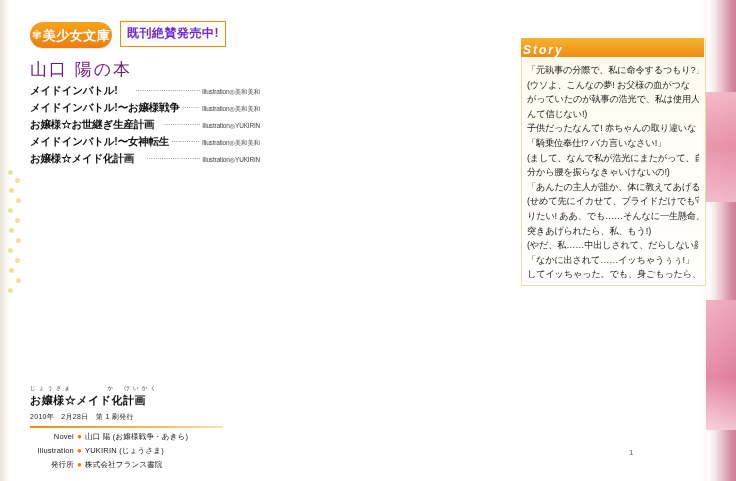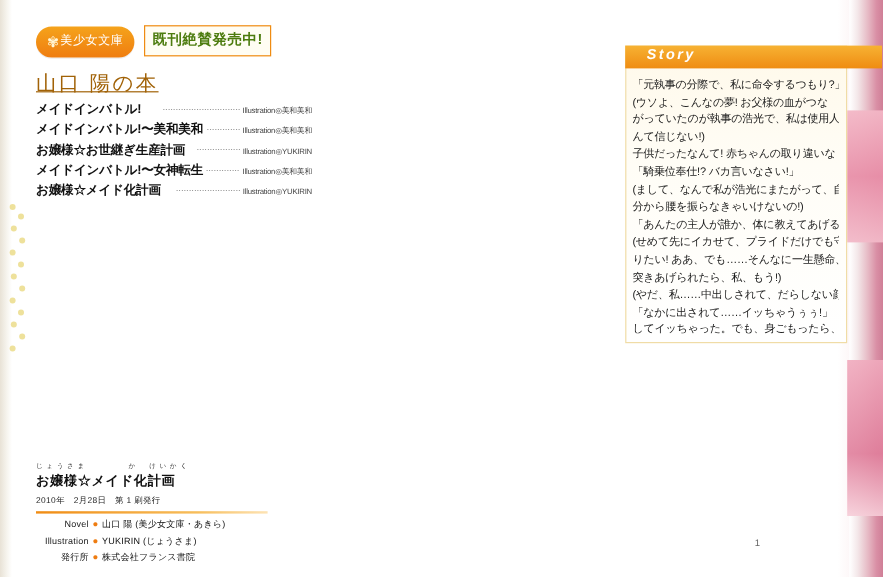--- a/index.html
+++ b/index.html
@@ -75,22 +75,22 @@
     width: 82px; height: 26px;
     border-radius: 13px;
     background: linear-gradient(to bottom, #f5a31b, #ef7d10);
     box-shadow: 0 1px 0 rgba(0,0,0,.08);
     display: flex;
     align-items: center;
     justify-content: center;
   }
   .logo-badge .logo-text {
     color: #ffffff;
-    font-size: 10px;
-    font-weight: normal;
+    font-size: 13px;
+    font-weight: bold;
     letter-spacing: .5px;
     line-height: 1;
     white-space: nowrap;
   }
   .logo-badge .logo-mark {
     color: #fff7d8;
     font-size: 12px;
     margin-right: 1px;
   }
 
@@ -99,35 +99,34 @@
     position: absolute;
     left: 120px; top: 21px;
     padding: 3px 6px 4px 6px;
     border: 1px solid #ef8b12;
     background: #fffdf3;
     display: flex;
     align-items: center;
   }
   .ribbon .ribbon-text {
     font-size: 12px;
-    color: #4d7c0f;
+    color: #6d28d9;
     font-weight: bold;
     letter-spacing: .5px;
     white-space: nowrap;
   }
 
   
   .author-name {
     position: absolute;
     left: 30px; top: 58px;
     font-size: 17px;
-    color: #a16207;
+    color: #701a75;
     letter-spacing: 2px;
     white-space: nowrap;
-    text-decoration: underline;
   }
 
   
   .book-list {
     position: absolute;
     left: 30px; top: 84px;
     width: 230px;
   }
   .book-row {
     display: flex;
@@ -164,26 +163,26 @@
     position: absolute;
     left: 521px; top: 38px;
     width: 183px;
     height: 246px;
     background: linear-gradient(to bottom, #fff9ea 0%, #fffdf6 40%, #ffffff 100%);
     border: 1px solid #f0dca6;
   }
   .story-header {
     position: absolute;
     left: 521px; top: 38px;
-    width: 214px;
+    width: 183px;
     height: 19px;
     background: linear-gradient(to bottom, #f7b233, #ef8c12);
     display: flex;
-    align-items: flex-start;
-    padding-left: 18px;
+    align-items: flex-end;
+    padding-left: 2px;
     box-sizing: border-box;
   }
   .story-header .story-title {
     color: #ffffff;
     font-size: 12px;
     font-weight: bold;
     font-style: italic;
     letter-spacing: 2px;
   }
   .story-body {
@@ -302,21 +301,21 @@
 
   <div class="author-name">山口 陽の本</div>
 
   <div class="book-list">
     <div class="book-row">
       <span class="book-title">メイドインバトル!</span>
       <span class="book-dots">······························</span>
       <span class="book-illust">Illustration◎美和美和</span>
     </div>
     <div class="book-row">
-      <span class="book-title">メイドインバトル!〜美和美和</span>
+      <span class="book-title">メイドインバトル!〜お嬢様戦争</span>
       <span class="book-dots">·············</span>
       <span class="book-illust">Illustration◎美和美和</span>
     </div>
     <div class="book-row">
       <span class="book-title">お嬢様☆お世継ぎ生産計画</span>
       <span class="book-dots">·················</span>
       <span class="book-illust">Illustration◎YUKIRIN</span>
     </div>
     <div class="book-row">
       <span class="book-title">メイドインバトル!〜女神転生</span>
@@ -357,21 +356,21 @@
     <div class="ruby-line">じょうさま　　　　か　けいかく</div>
     <div class="colophon-title">お嬢様☆メイド化計画</div>
     <div class="colophon-date">2010年　2月28日　第 1 刷発行</div>
     <div class="colophon-rule"></div>
   </div>
 
   <div class="credits">
     <div class="credit-row">
       <span class="credit-label">Novel</span>
       <span class="credit-dot">●</span>
-      <span class="credit-value">山口 陽 (美少女文庫・あきら)</span>
+      <span class="credit-value">山口 陽 (お嬢様戦争・あきら)</span>
     </div>
     <div class="credit-row">
       <span class="credit-label">Illustration</span>
       <span class="credit-dot">●</span>
       <span class="credit-value">YUKIRIN (じょうさま)</span>
     </div>
     <div class="credit-row">
       <span class="credit-label">発行所</span>
       <span class="credit-dot">●</span>
       <span class="credit-value">株式会社フランス書院</span>

